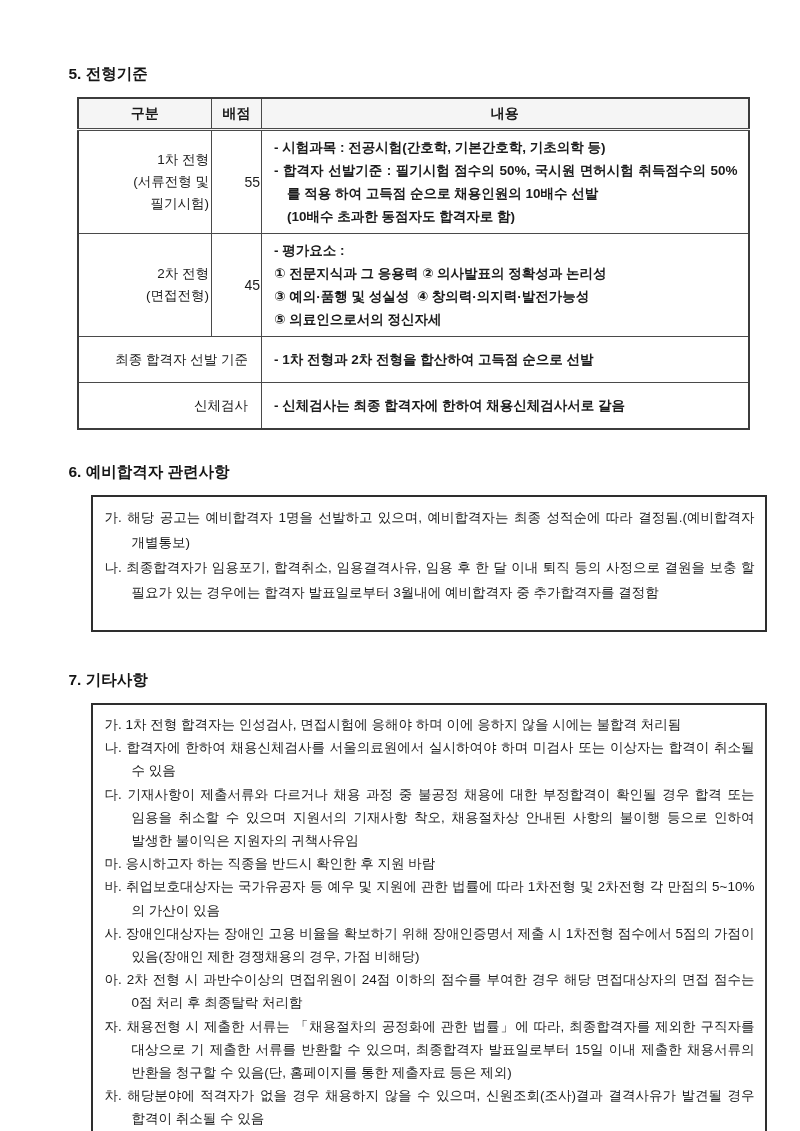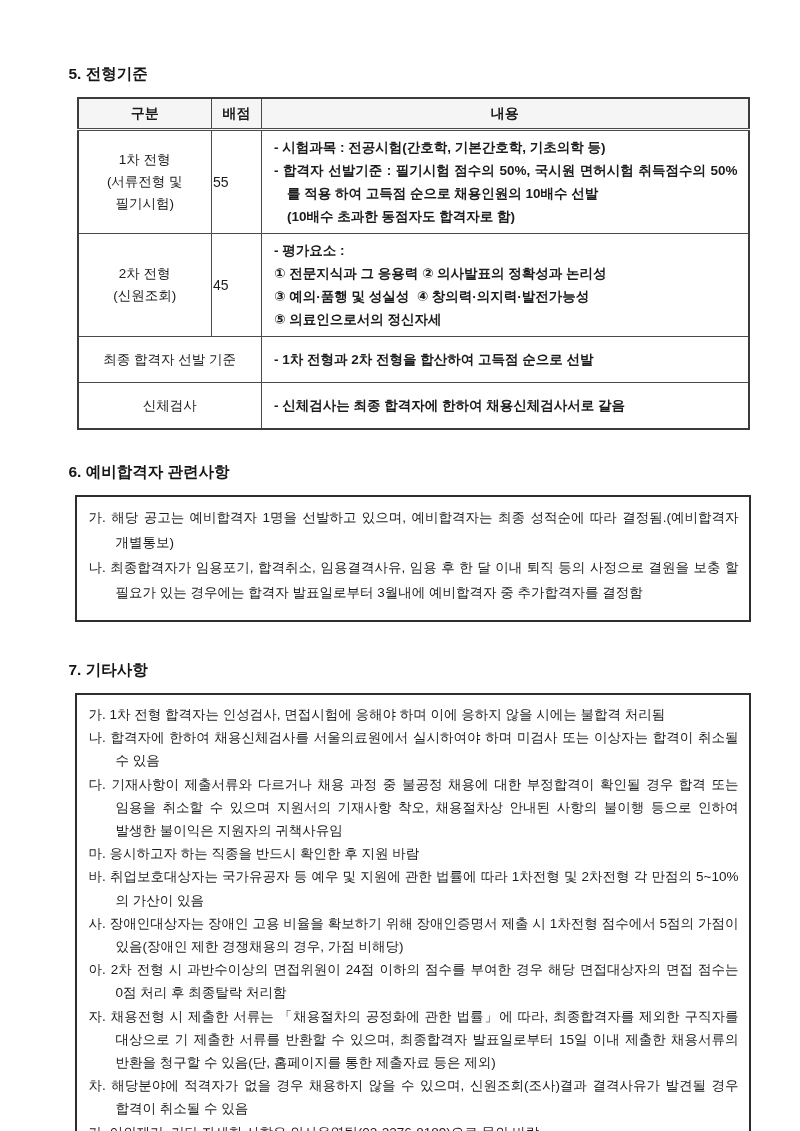--- a/index.html
+++ b/index.html
@@ -38,49 +38,49 @@
   table.doc-table thead th{
     background:#f5f5f5;
     font-weight:bold;
     text-align:center;
     height:27px;
     line-height:27px;
     border-bottom:3px double #4a4a4a;
     font-size:14px;
   }
   td.cat{
-    text-align:center;
+    text-align:right;
     line-height:22px;
     padding:4px 2px;
   }
   td.pts{
-    text-align:left;
+    text-align:right;
     font-size:14px;
   }
   td.content{
     padding:5px 10px 5px 12px;
     line-height:23px;
     font-weight:bold;
   }
   td.content p{
     margin:0;
     text-align:justify;
     word-break:keep-all;
   }
   p.hang{padding-left:13px;text-indent:-13px;}
   p.indent{padding-left:13px;}
   tr.thin td.cat{line-height:19px;padding:13px;}
   tr.thin td.content{line-height:19px;padding:2px 10px 2px 12px;}
   
   .notice-box{
     border:2px solid #2e2e2e;
-    margin-left:6px;
+    margin-left:22px;
     width:676px;
     box-sizing:border-box;
-    padding:8px 10px 15px 12px;
+    padding:8px 10px 25px 12px;
     font-size:13.5px;
   }
   .notice-box .item{
     margin:0;
     padding-left:27px;
     text-indent:-27px;
     text-align:justify;
     word-break:keep-all;
   }
   .box-6 .item{line-height:25px;}
@@ -118,21 +118,21 @@
         <td class="pts">55</td>
         <td class="content">
           <p class="hang">- 시험과목 : 전공시험(간호학, 기본간호학, 기초의학 등)</p>
           <p class="hang">- 합격자 선발기준 : 필기시험 점수의 50%, 국시원 면허시험 취득점수의 50%를 적용 하여 고득점 순으로 채용인원의 10배수 선발</p>
           <p class="indent">(10배수 초과한 동점자도 합격자로 함)</p>
         </td>
       </tr>
       <tr>
         <td class="cat">
           <div>2차 전형</div>
-          <div>(신원조회)</div>
+          <div>(면접전형)</div>
         </td>
         <td class="pts">45</td>
         <td class="content">
           <p class="hang">- 평가요소 :</p>
           <p>① 전문지식과 그 응용력 ② 의사발표의 정확성과 논리성</p>
           <p>③ 예의·품행 및 성실성 &nbsp;④ 창의력·의지력·발전가능성</p>
           <p>⑤ 의료인으로서의 정신자세</p>
         </td>
       </tr>
       <tr class="thin">

